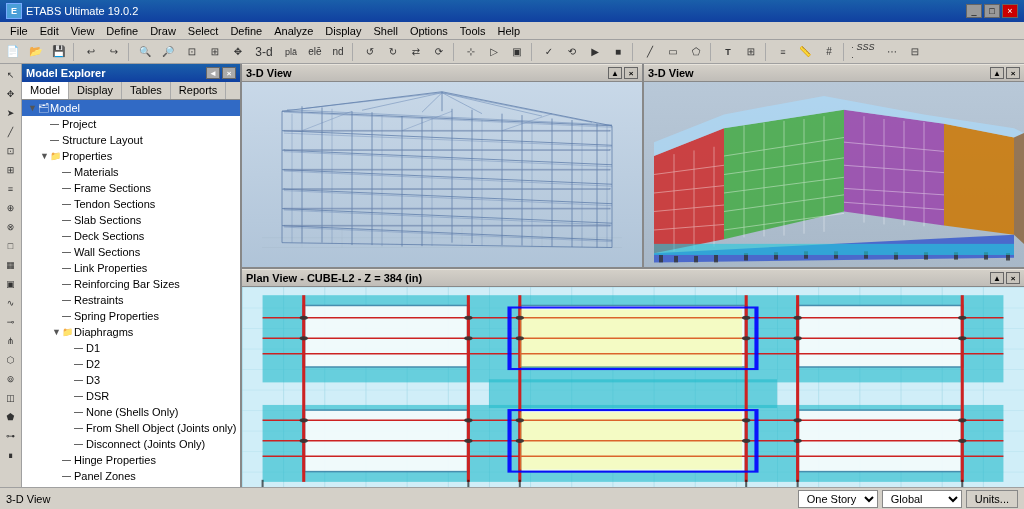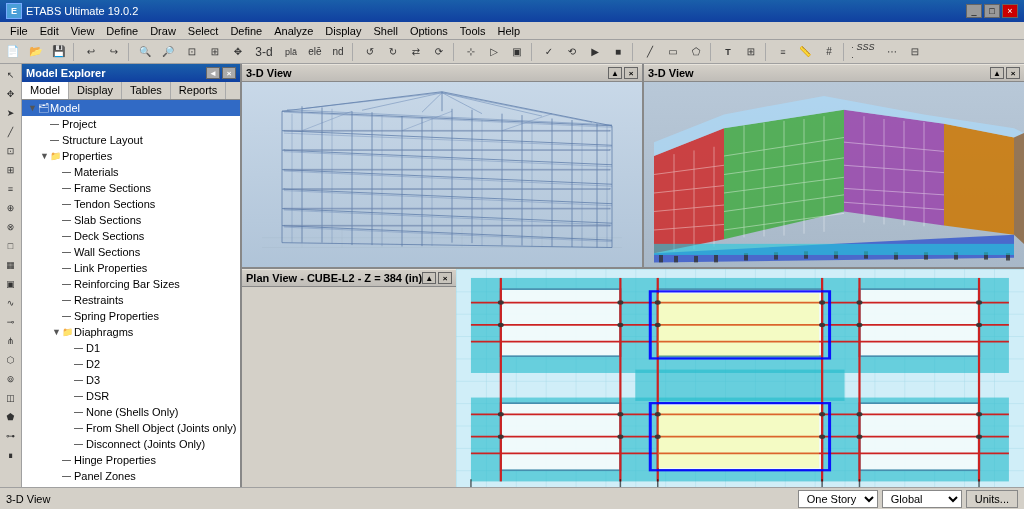--- a/index.html
+++ b/index.html
@@ -152,21 +152,21 @@
       border-right: 2px solid #888;
     }
     #pane-3d-right {
       width: 380px;
       display: flex;
       flex-direction: column;
     }
     #pane-plan {
       height: 220px;
       display: flex;
-      flex-direction: row;
+      flex-direction: column;
       border-top: 2px solid #888;
     }
 
     .pane-titlebar {
       height: 18px;
       background: linear-gradient(to bottom, #d4d0c8, #c0bdb8);
       border-top: 1px solid #e8e4dc;
       border-bottom: 1px solid #888;
       display: flex;
       align-items: center;

